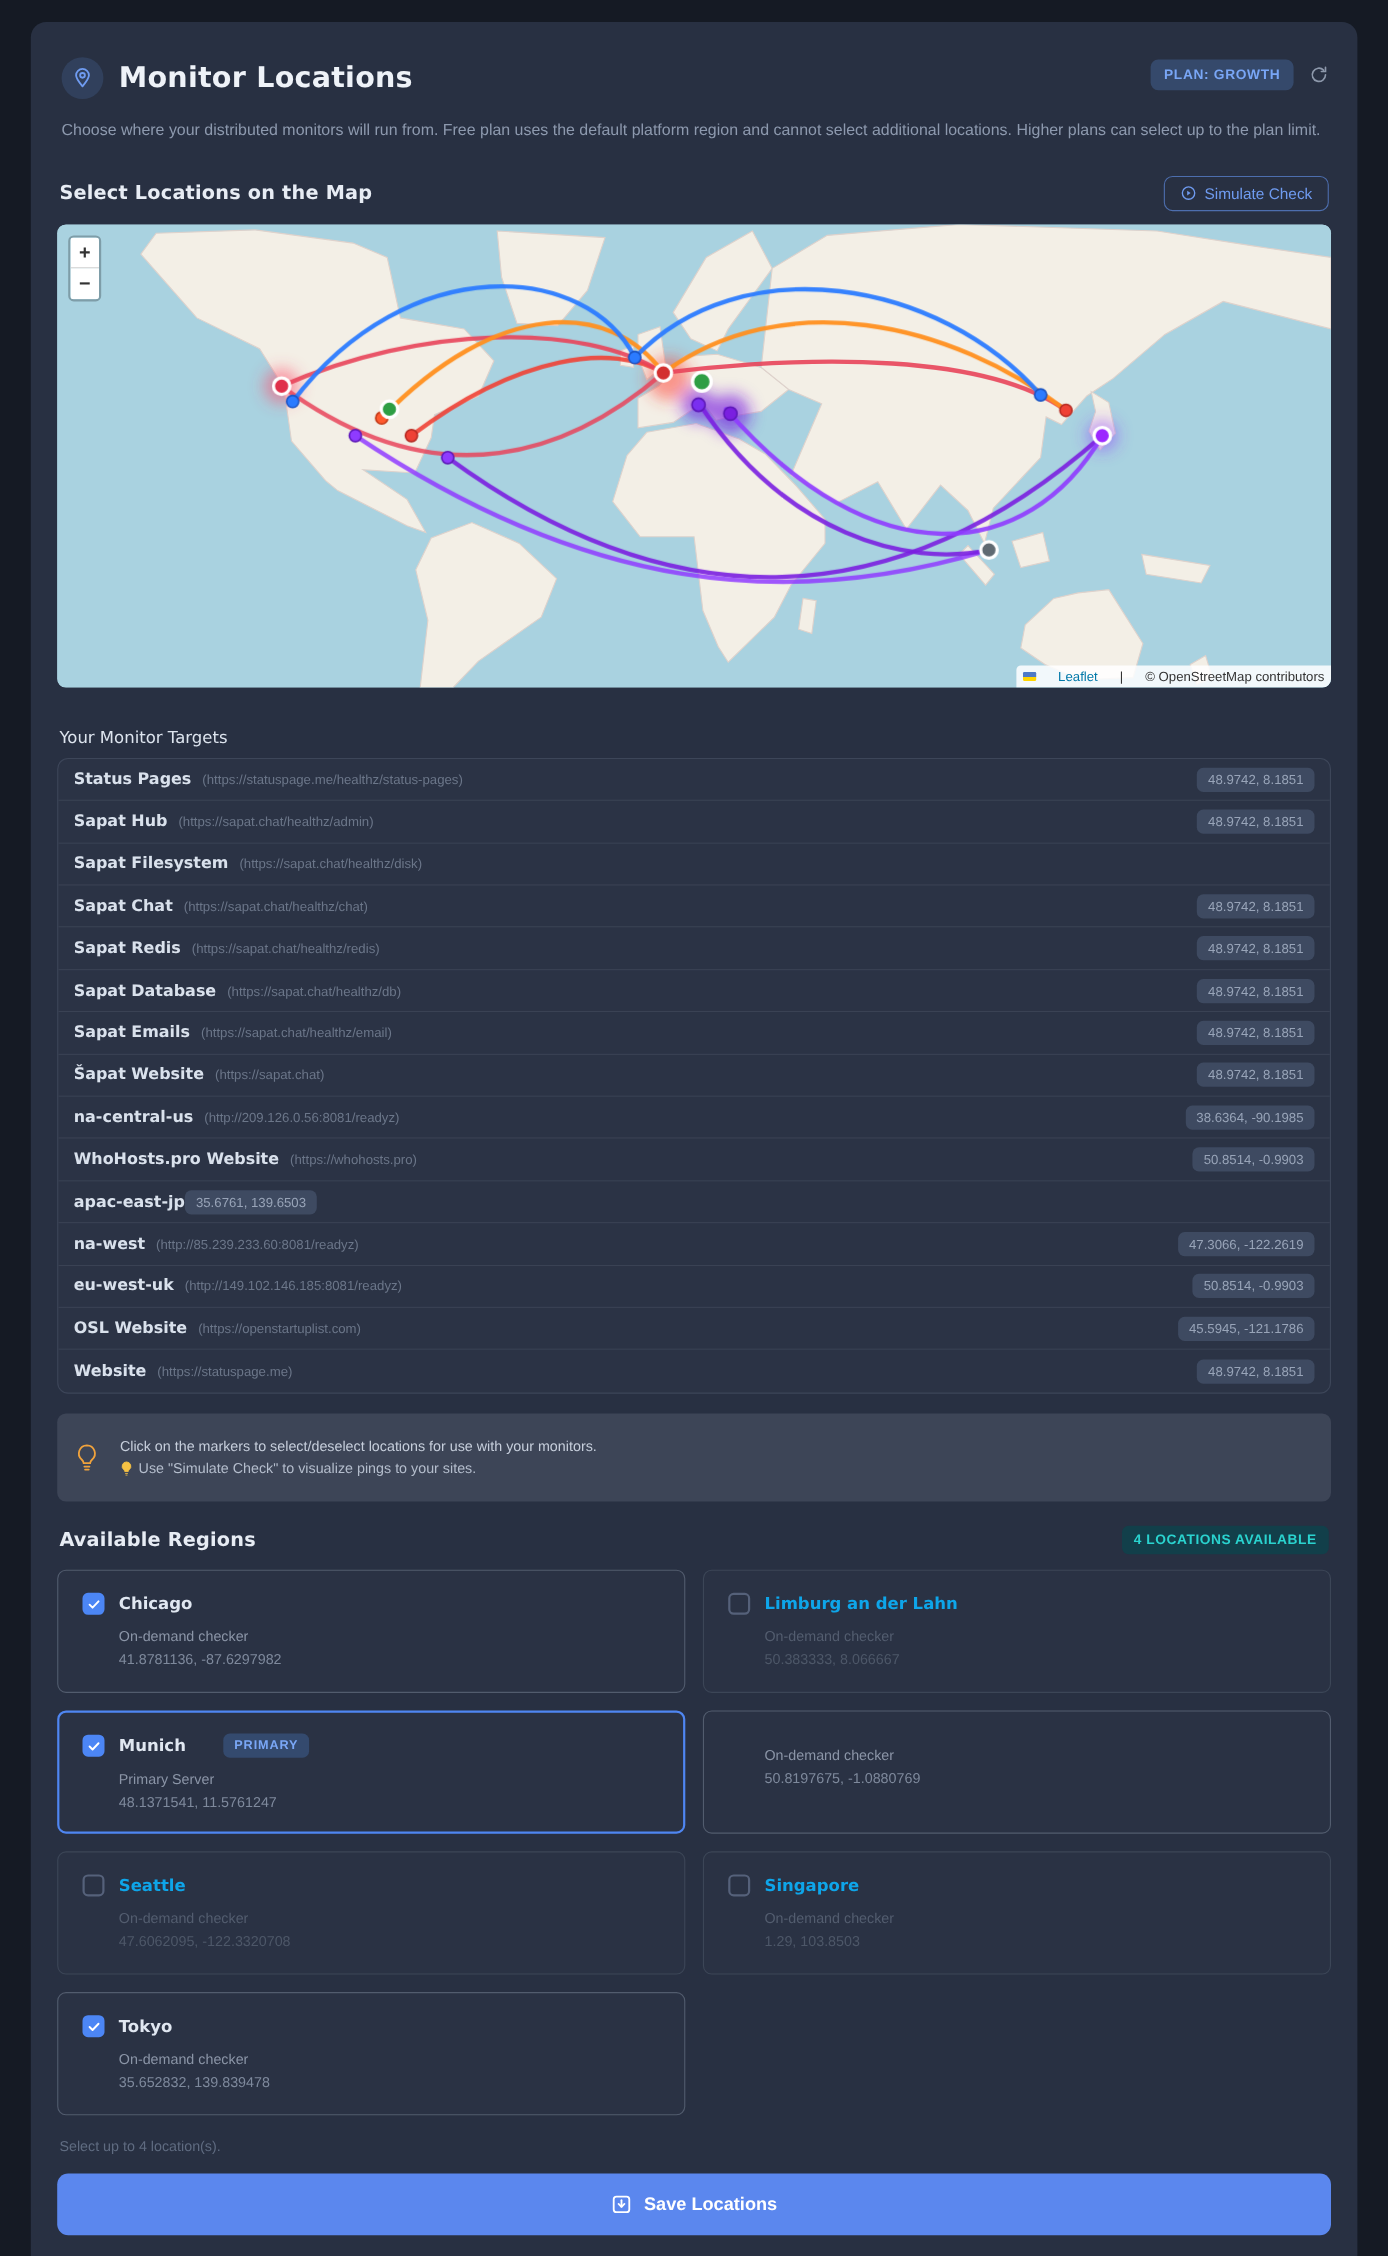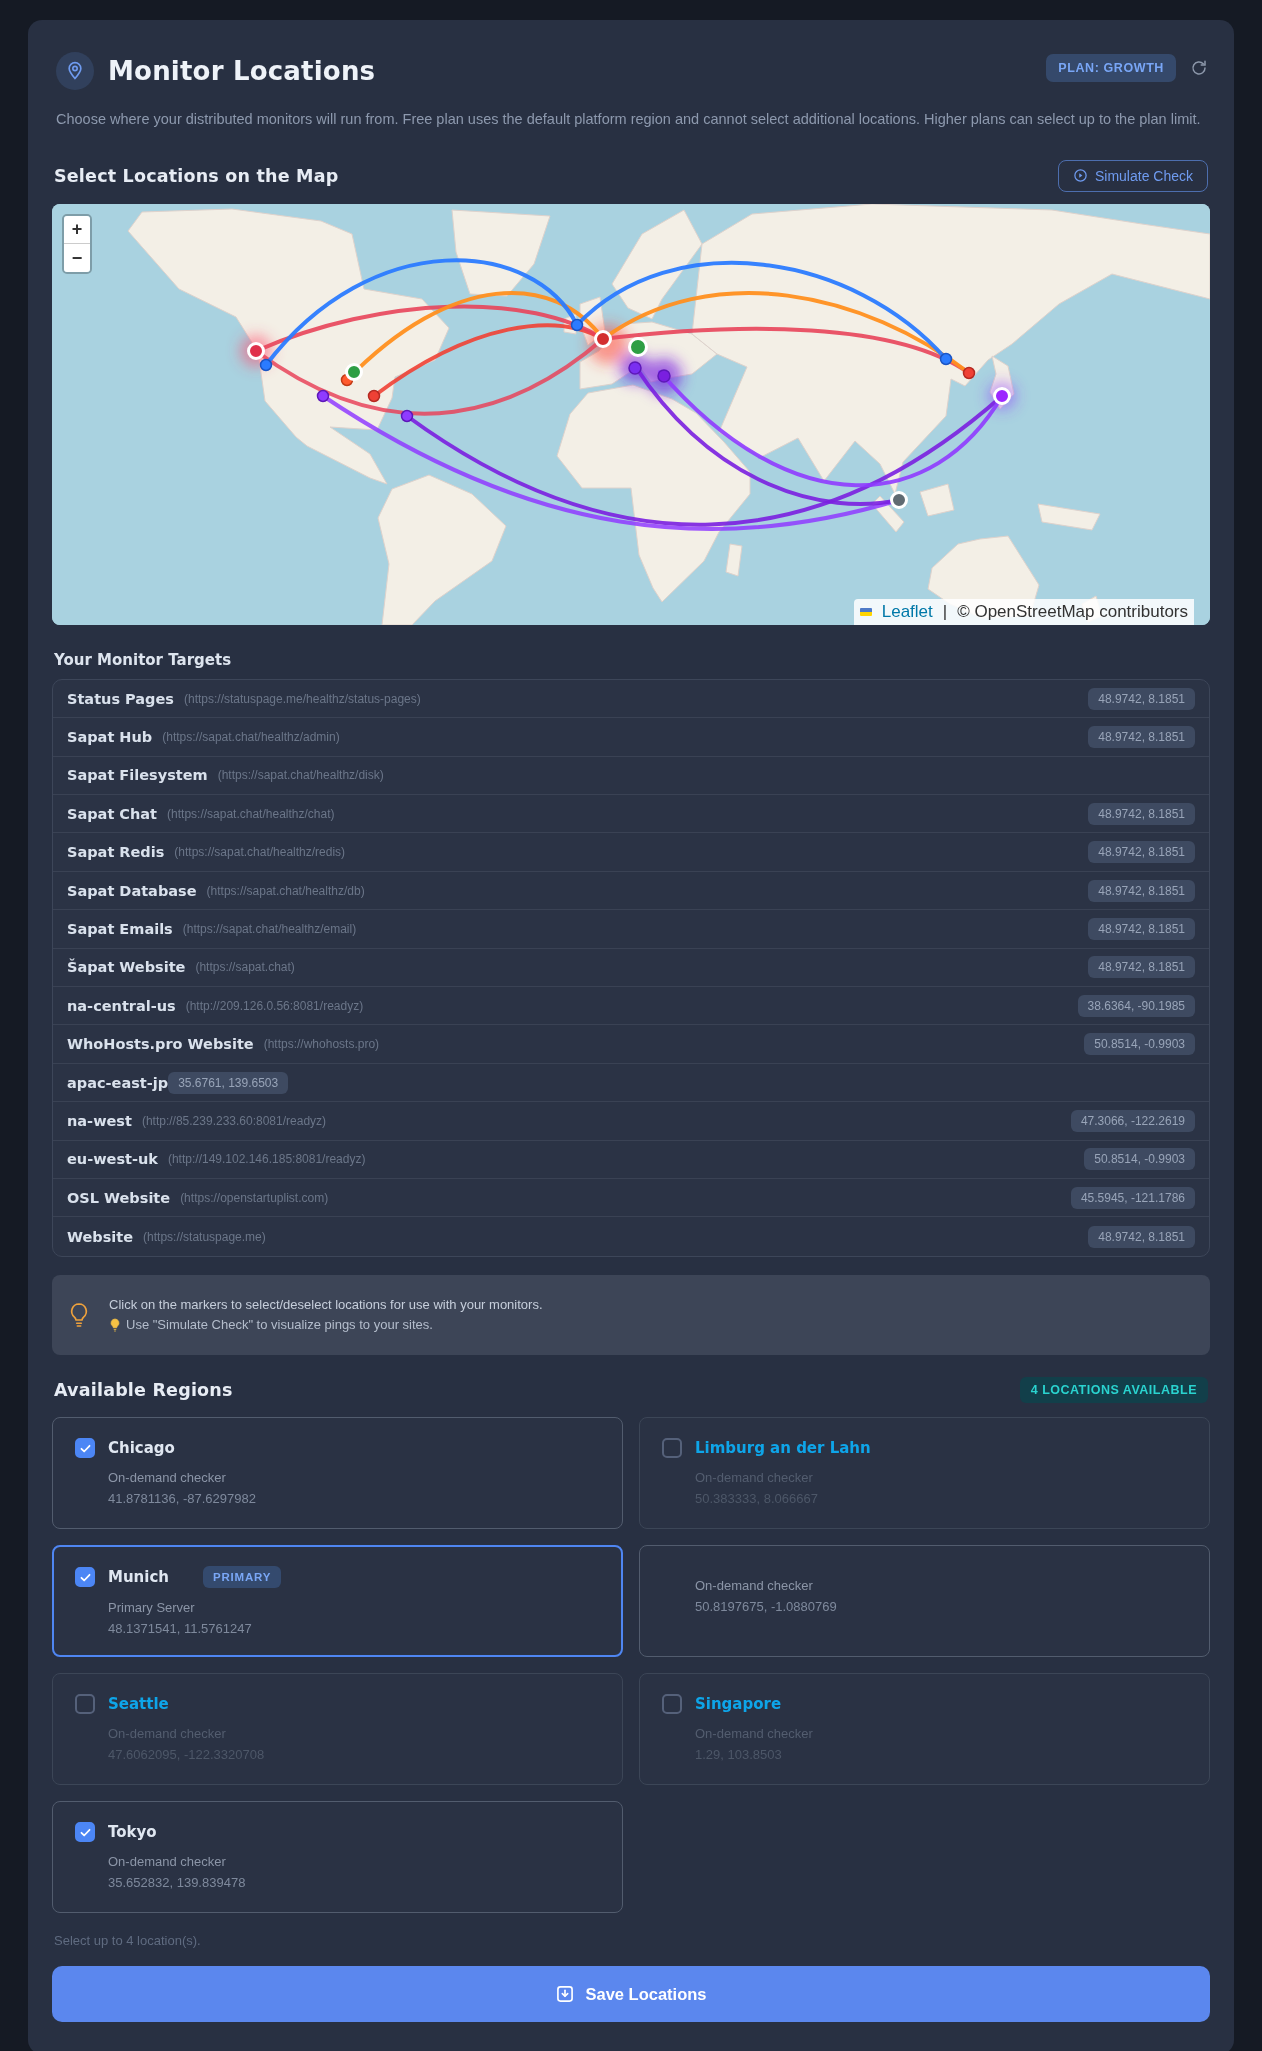--- a/index.html
+++ b/index.html
@@ -17,26 +17,26 @@
   .desc { color:#8d99ae; font-size:14.5px; line-height:1.65; margin:14px 4px 0 4px; max-width:1160px; }
 
   
   .sec-row { display:flex; align-items:center; justify-content:space-between; margin:28px 2px 12px 2px; }
   .sec-h { color:#e7ecf4; font-size:17.5px; font-weight:700; font-family:"DejaVu Sans",sans-serif; letter-spacing:.2px; }
   .sim-btn { display:flex; align-items:center; gap:7px; border:1px solid #4d6eae; color:#6f9bf0; background:transparent; font-size:14px; padding:7px 14px; border-radius:8px; cursor:pointer; font-family:inherit; }
   .map-wrap { position:relative; width:1158px; height:421px; border-radius:8px; overflow:hidden; background:#a9d2e0; }
   .zoomctl { position:absolute; top:10px; left:10px; width:30px; border:2px solid rgba(0,0,0,.25); border-radius:5px; overflow:hidden; z-index:5; }
   .zbtn { width:100%; height:28px; background:#fff; color:#333; font-size:18px; font-weight:700; display:flex; align-items:center; justify-content:center; cursor:pointer; line-height:1; }
   .zbtn:first-child { border-bottom:1px solid #ccc; }
-  .attrib { position:absolute; right:16px; bottom:0; background:rgba(255,255,255,.85); font-size:17px; color:#333; padding:3px 6px; display:flex; align-items:center; gap:10px; z-index:5; border-top-left-radius:4px; }
+  .attrib { position:absolute; right:0; bottom:0; background:rgba(255,255,255,.85); font-size:12px; color:#333; padding:3px 6px; display:flex; align-items:center; gap:20px; z-index:5; border-top-left-radius:4px; }
   .attrib a { color:#0078a8; text-decoration:none; }
   .ua-flag { display:inline-block; width:12px; height:8px; background:linear-gradient(#4e7ac7 50%,#ffd500 50%); border-radius:1px; }
 
   
-  .targets-h { color:#dde4ee; font-size:15px; font-weight:700; margin:26px 2px 10px 2px; font-family:"DejaVu Sans",sans-serif; }
+  .targets-h { color:#dde4ee; font-size:15px; font-weight:400; margin:36px 2px 10px 2px; font-family:"DejaVu Sans",sans-serif; }
   .tlist { border:1px solid #3d4659; border-radius:10px; background:#2b3345; overflow:hidden; }
   .trow { display:flex; align-items:center; height:38.4px; padding:0 14px; border-bottom:1px solid #3a4254; }
   .trow:last-child { border-bottom:none; }
   .tname { color:#d9e1ec; font-size:14.5px; font-weight:700; font-family:"DejaVu Sans",sans-serif; }
   .turl { color:#6b7689; font-size:12px; margin-left:10px; flex:1; }
   .tcoord { background:#3e4a61; color:#98a4b8; font-size:12px; padding:4px 10px; border-radius:6px; }
   .tcoord:empty { display:none; }
 
   
   .tip { margin-top:18px; background:#3d4557; border-radius:8px; padding:20px 16px; display:flex; align-items:center; gap:19px; }

